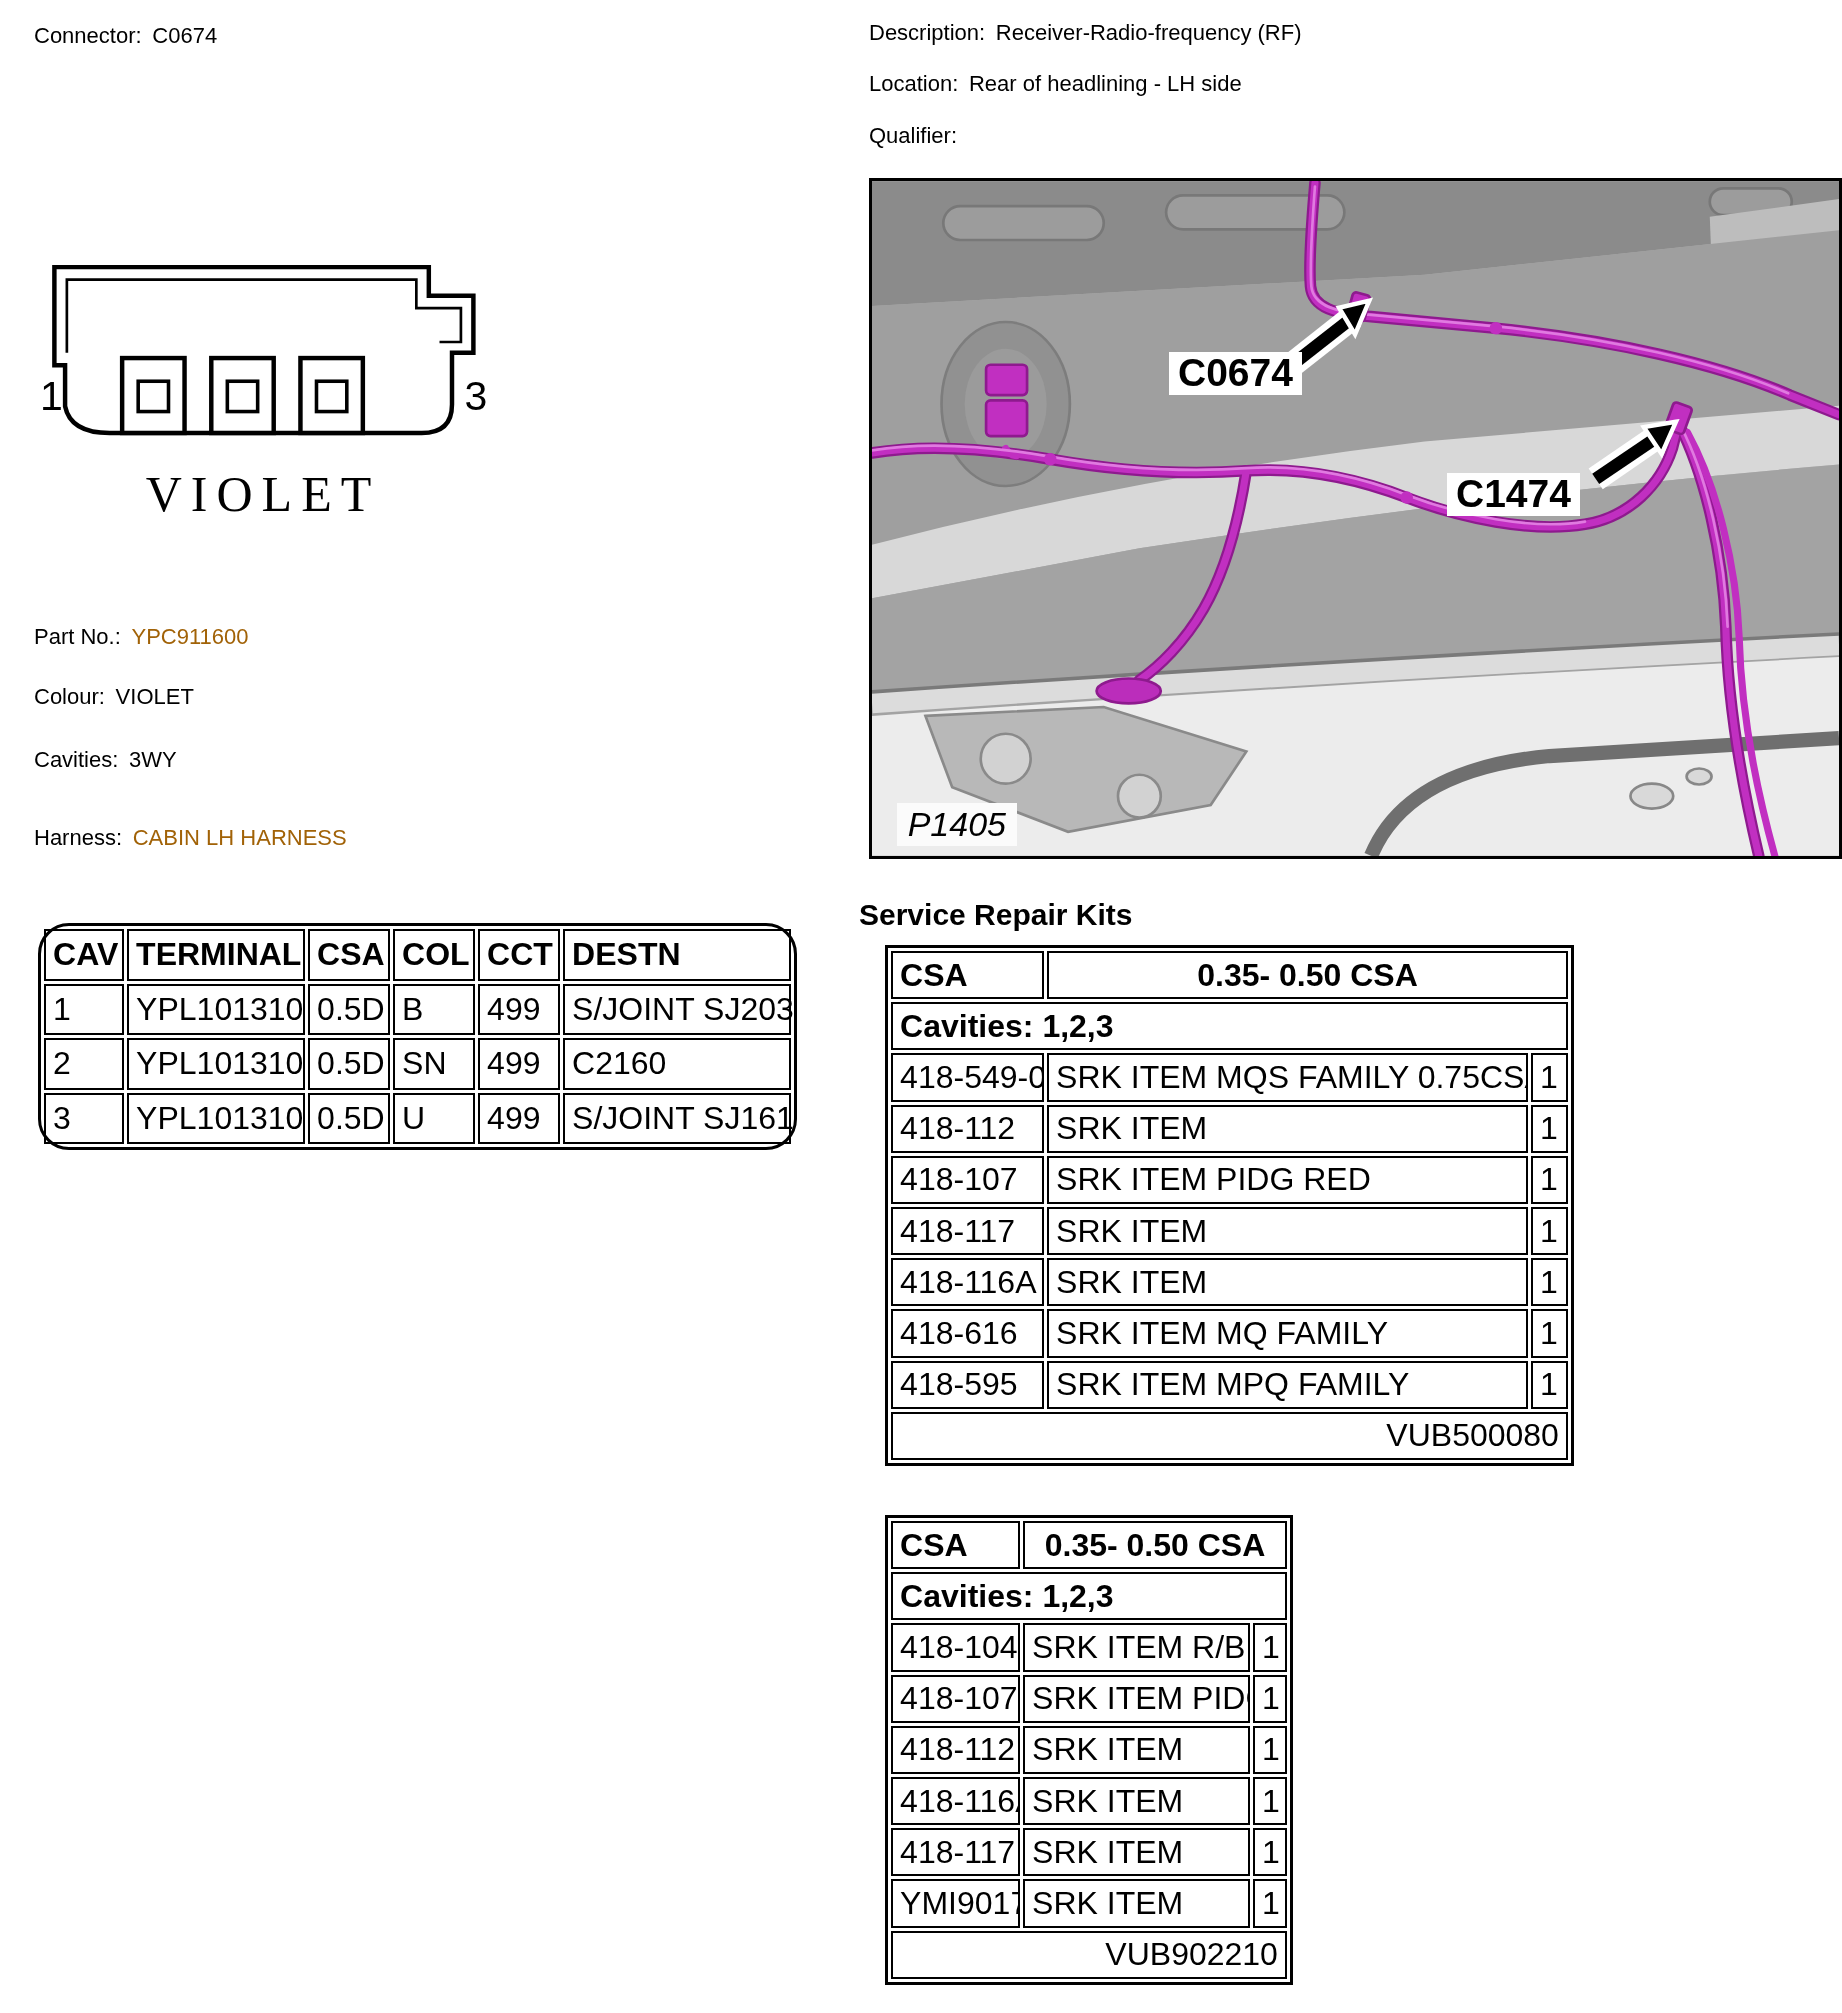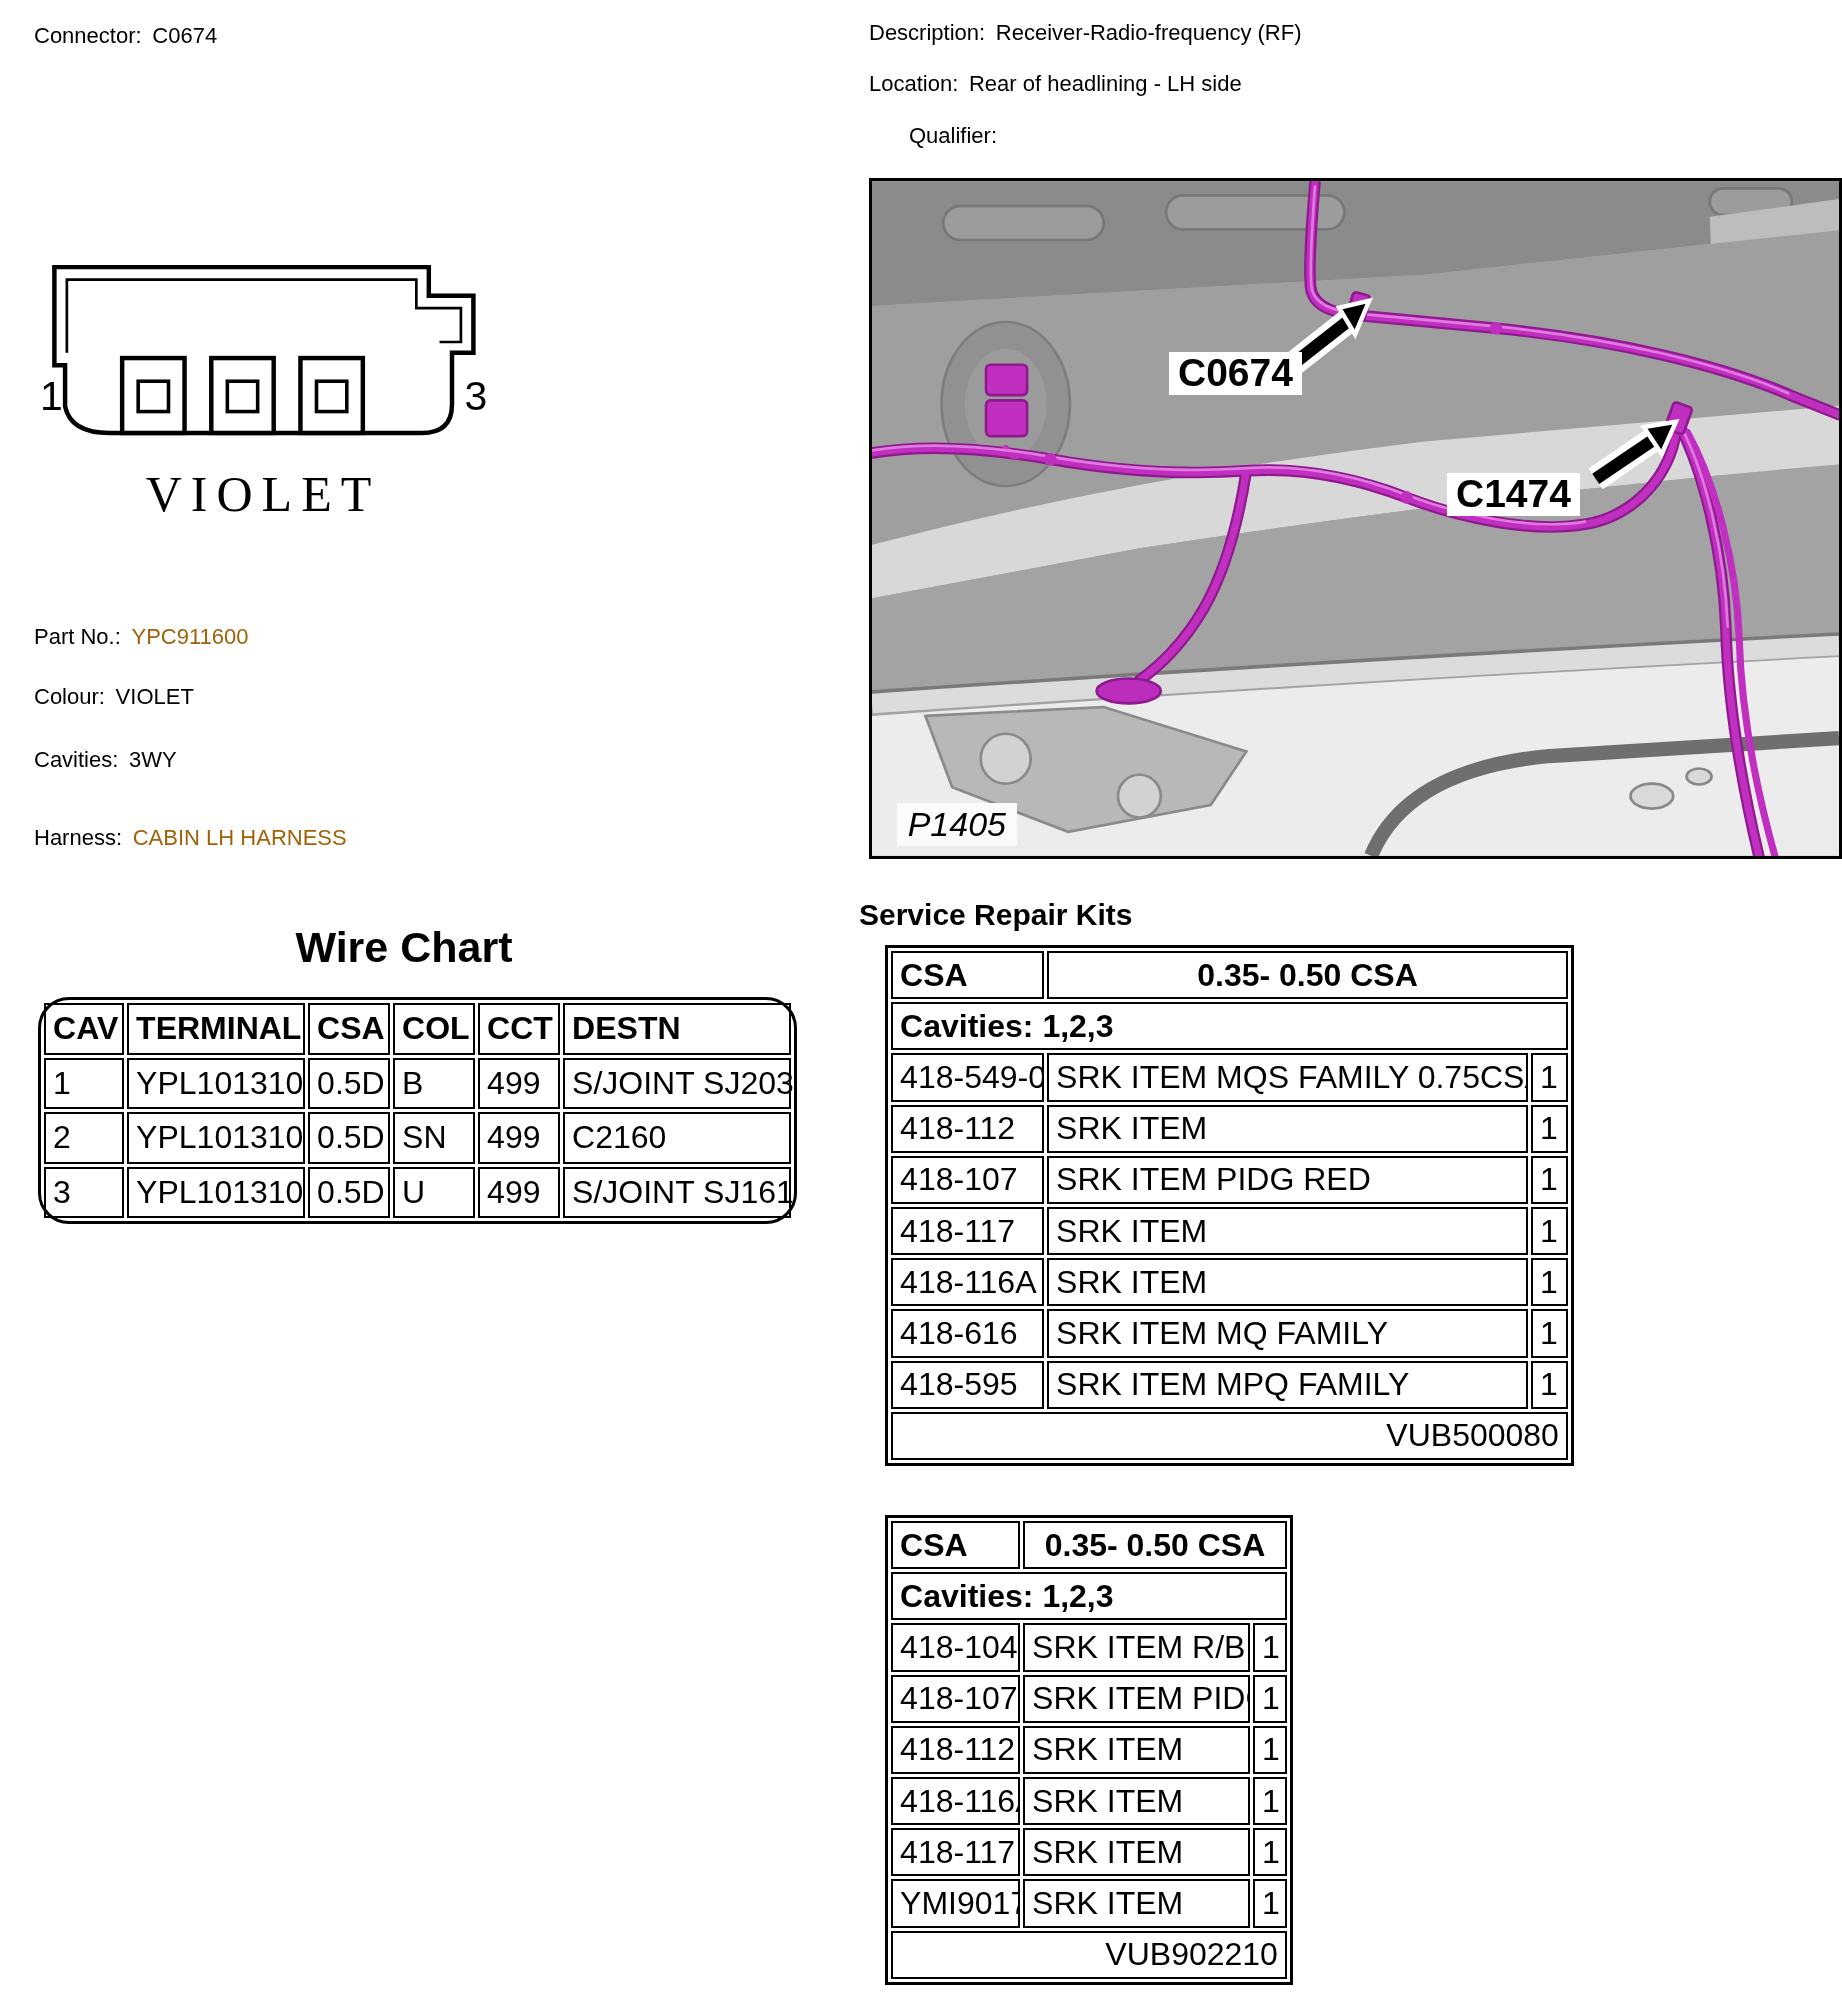--- a/index.html
+++ b/index.html
@@ -39,21 +39,21 @@
 <div class="hline" style="left:34px;top:23px;">
   <span>Connector:</span><span class="val">C0674</span>
 </div>
 
 <div class="hline" style="left:869px;top:19.6px;">
   <span>Description:</span><span class="val">Receiver-Radio-frequency (RF)</span>
 </div>
 <div class="hline" style="left:869px;top:71px;">
   <span>Location:</span><span class="val">Rear of headlining - LH side</span>
 </div>
-<div class="hline" style="left:869px;top:123px;margin-left:40px;">
+<div class="hline" style="left:869px;top:123px;">
   <span>Qualifier:</span>
 </div>
 
 <div id="connector-figure">
   <svg width="446" height="189" viewBox="0 0 500 212">
     <path d="M16 8 H436 V40 H486 V104 H462 V162 Q462 194 428 194 H78 Q34 194 28 164 L28 118 H16 Z" fill="#ffffff" stroke="#000" stroke-width="5"></path>
     <path d="M30 104 V22 H422 V54 H472 V92 H448" fill="none" stroke="#000" stroke-width="3"></path>
     <g>
       <rect x="92" y="110" width="70" height="84" fill="#fff" stroke="#000" stroke-width="5"></rect>
       <rect x="110" y="136" width="34" height="34" fill="#fff" stroke="#000" stroke-width="4"></rect>
@@ -75,21 +75,20 @@
   <span>Colour:</span><span class="val">VIOLET</span>
 </div>
 <div class="hline" style="left:34px;top:747px;">
   <span>Cavities:</span><span class="val">3WY</span>
 </div>
 <div class="hline" style="left:34px;top:825px;">
   <span>Harness:</span><span class="val green">CABIN LH HARNESS</span>
 </div>
 
 <div id="wire-chart-block">
-  <div id="wire-chart-title">Wire Chart</div>
   <table id="wire-table" class="doc">
     <colgroup>
         <col style="width:80px">
         <col style="width:178px">
         <col style="width:82px">
         <col style="width:82px">
         <col style="width:82px">
         <col style="width:228px">
       </colgroup>
     <tbody>

